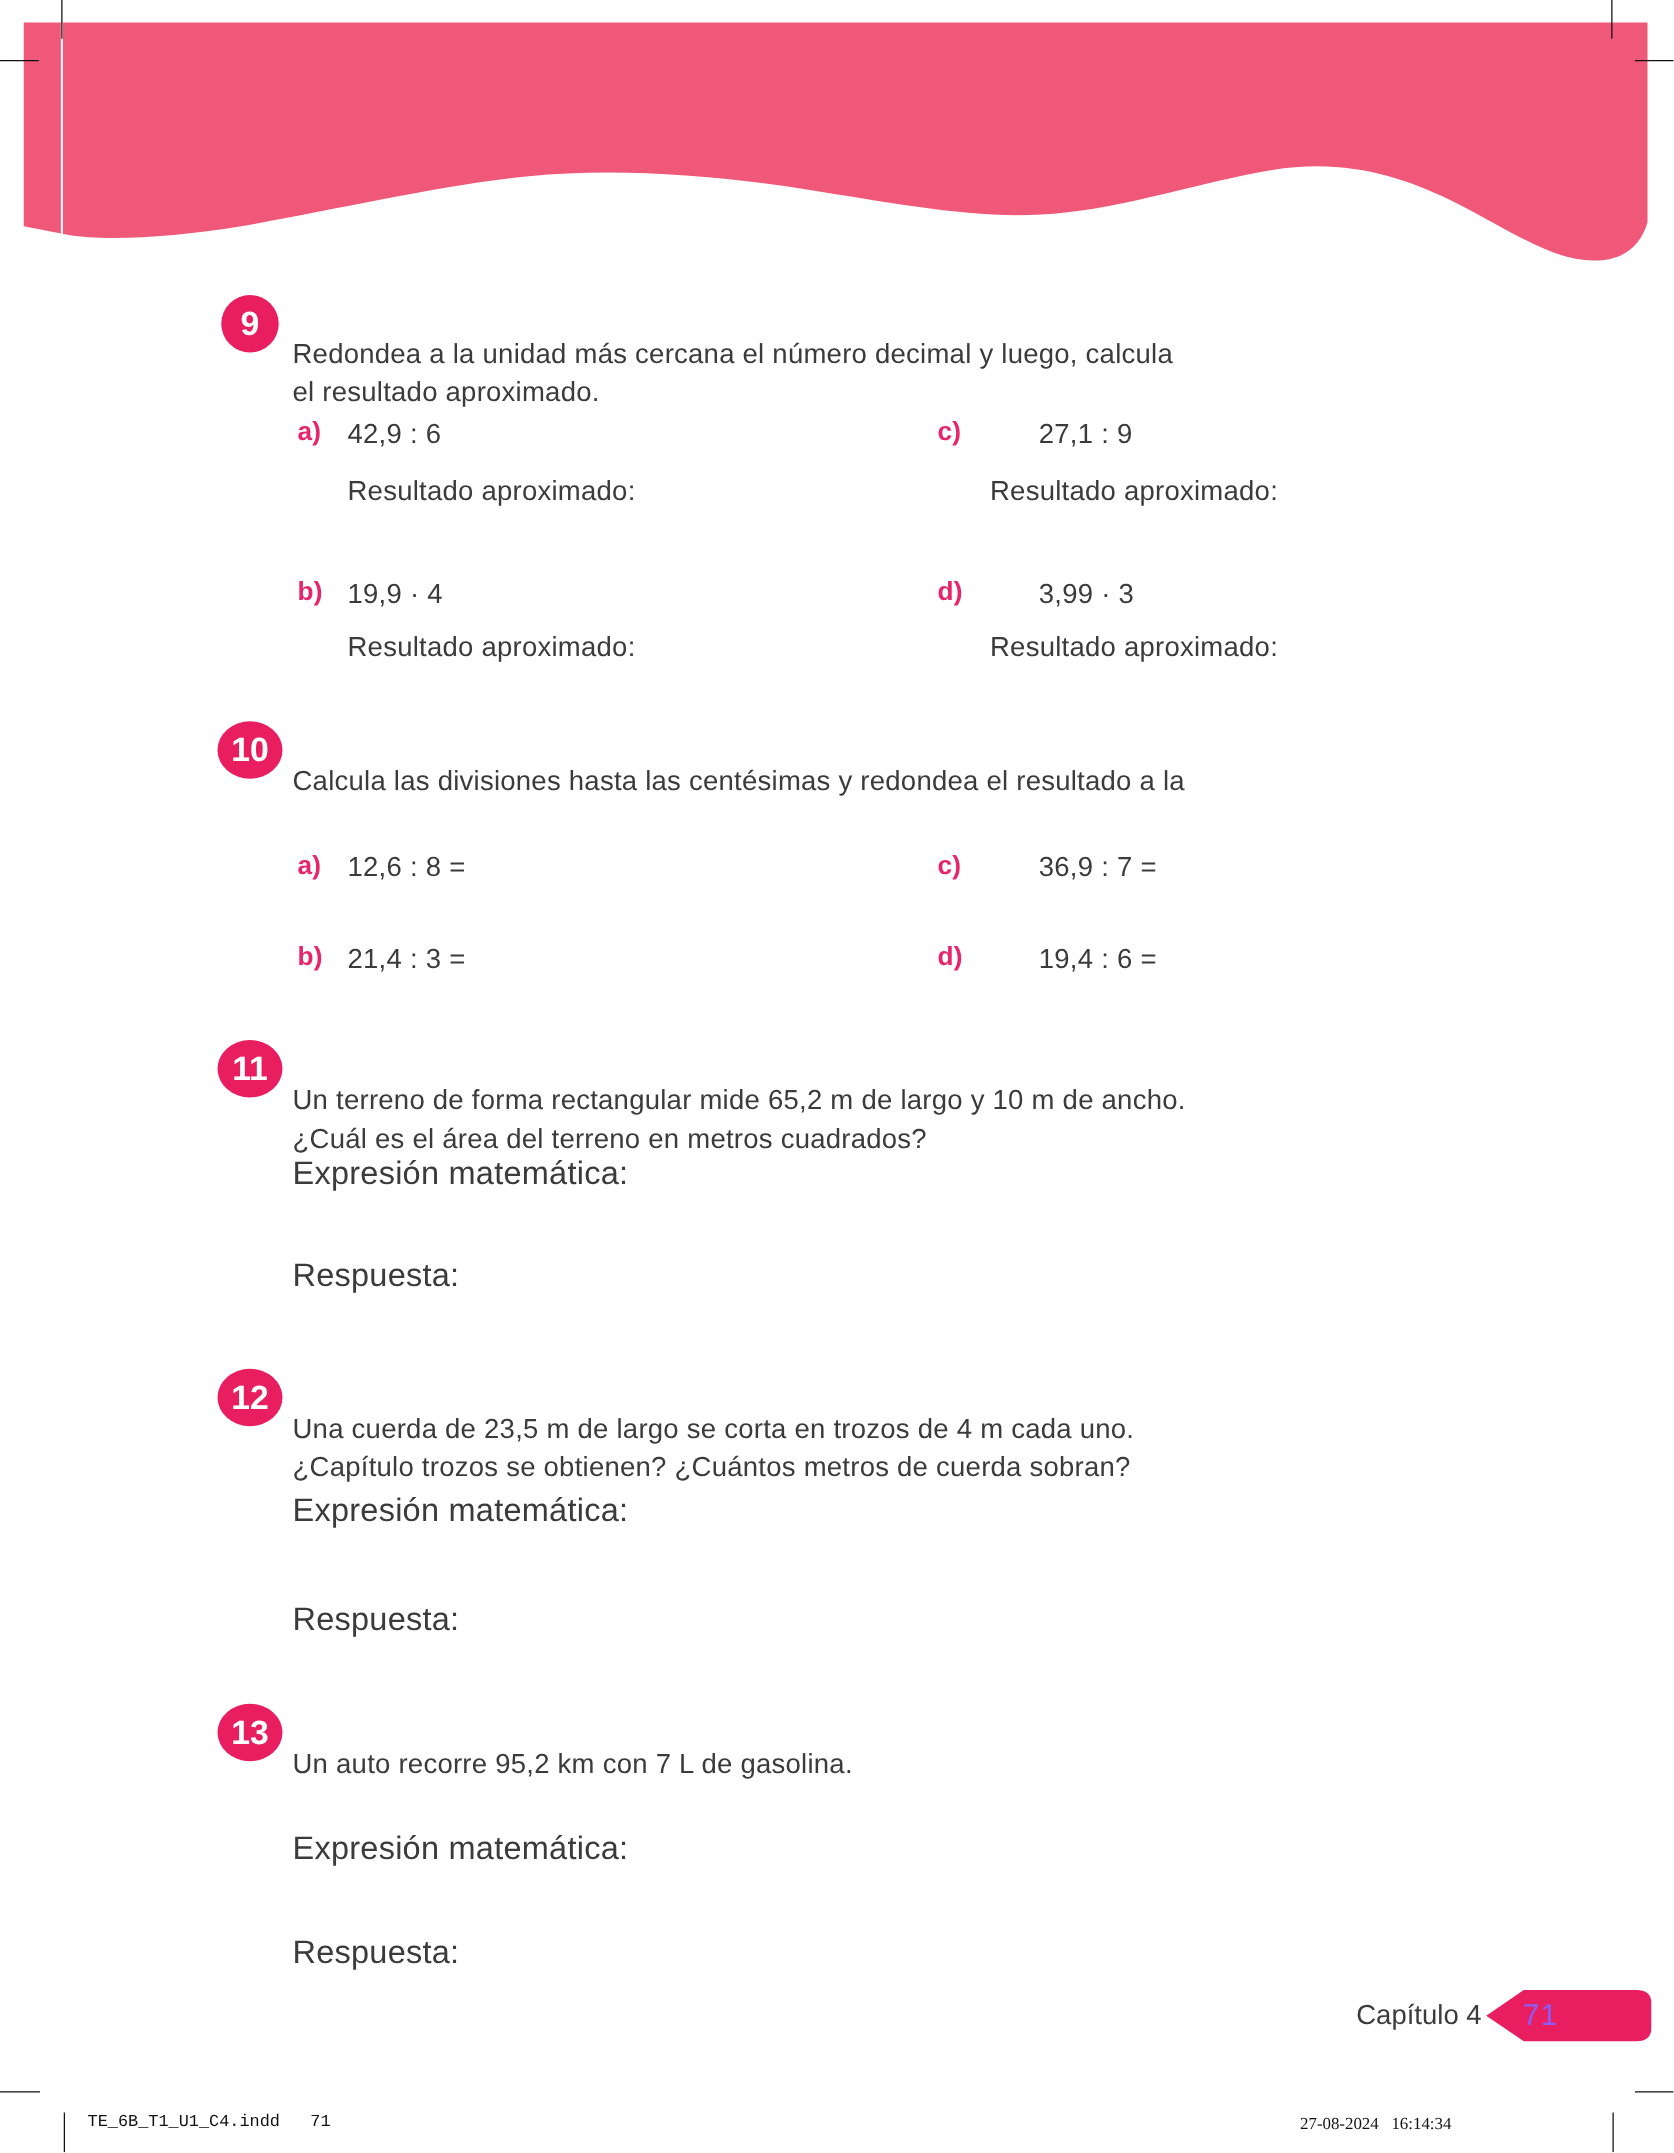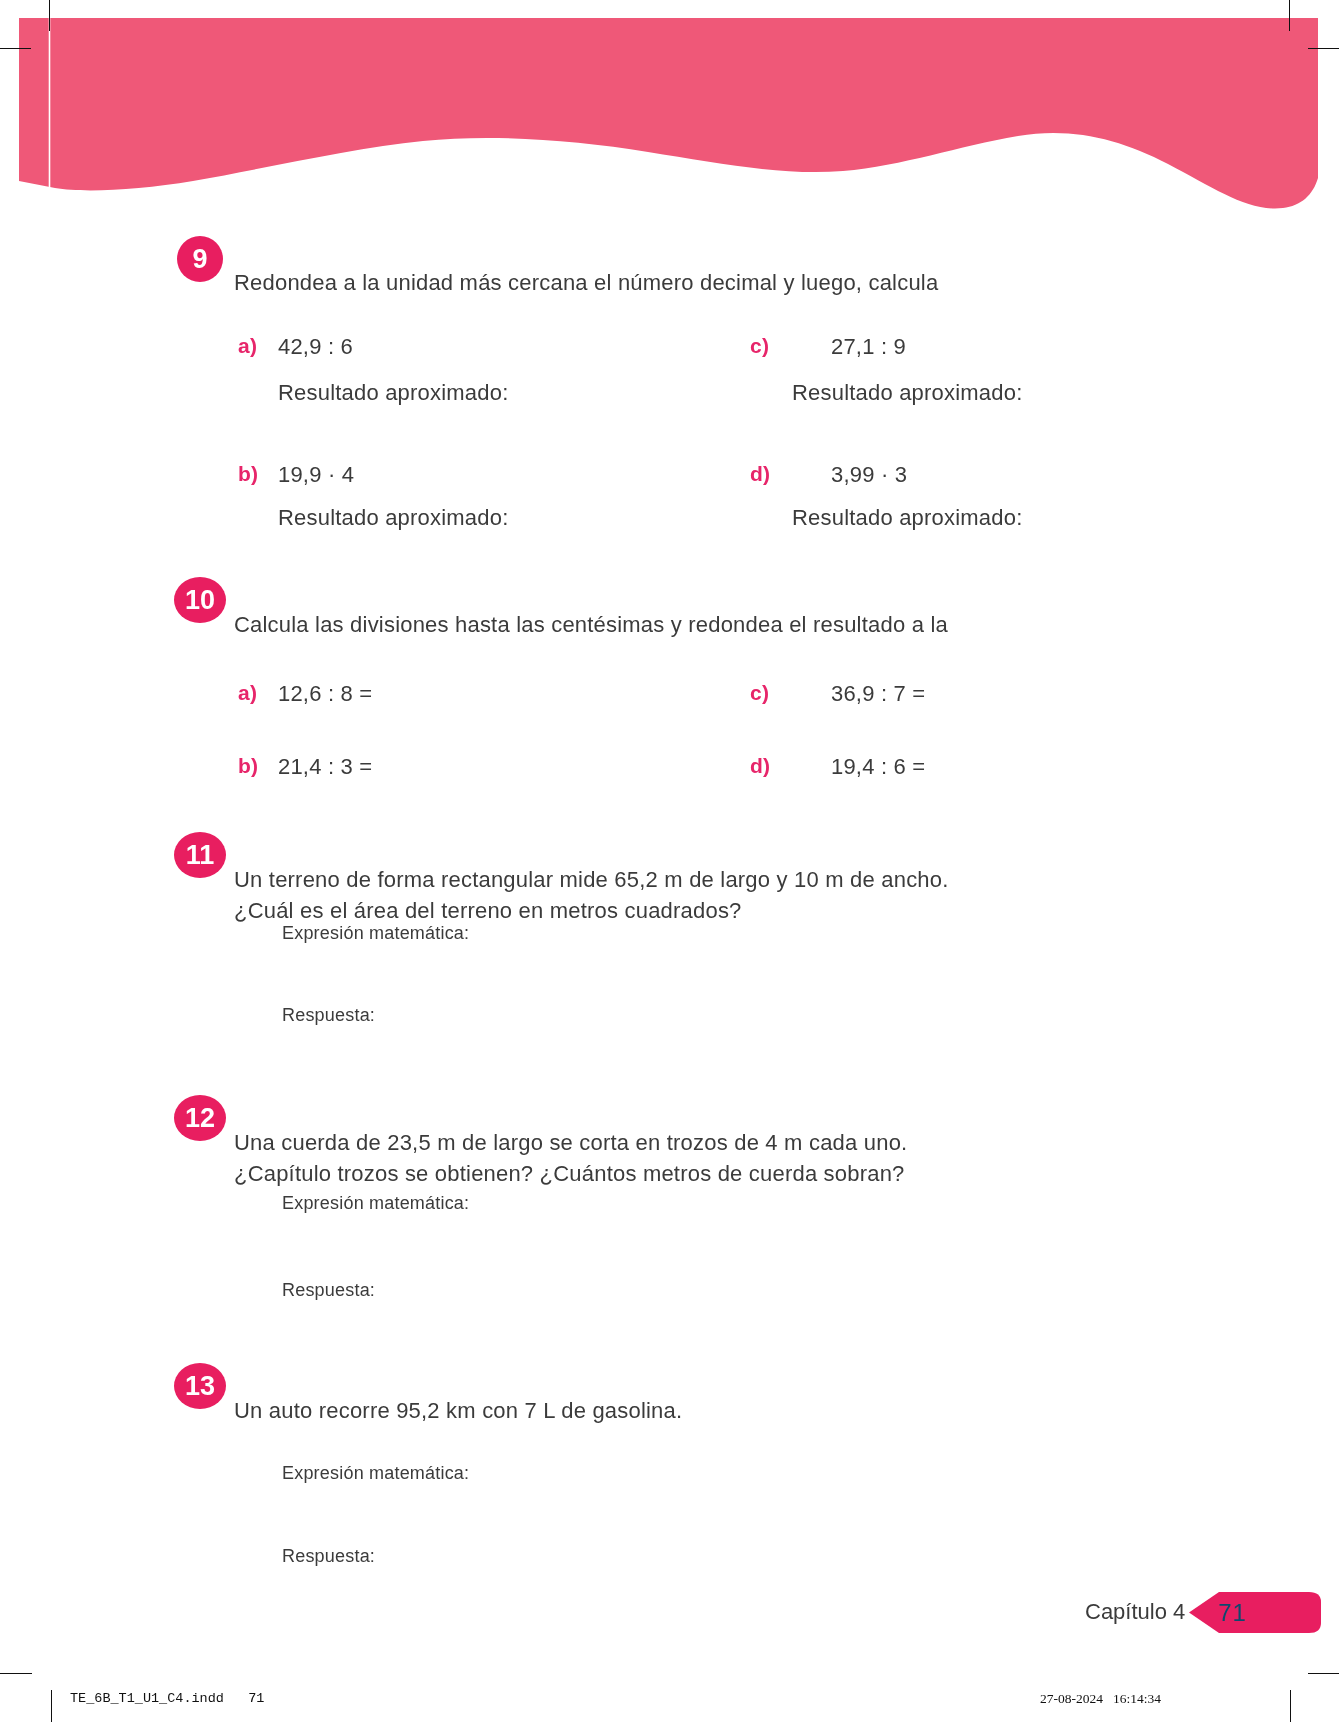--- a/index.html
+++ b/index.html
@@ -18,27 +18,27 @@
   .prompt {
     position:absolute; left:234px; width:860px;
     font-size:22px; line-height:31px; letter-spacing:0.2px;margin-top:21px;
   }
   .row { position:absolute; left:0; width:100%; height:28px; font-size:22px; letter-spacing:0.2px; }
   .row span { position:absolute; white-space:nowrap; }
   .lbl { color:#e7256a; font-weight:bold; font-size:21px; }
   .lx-l { left:238px; } .ex-l { left:278px; }
   .lx-r { left:750px; } .ex-r { left:790px;margin-left:41px; }
   .sub-l { left:278px; } .sub-r { left:792px; }
-  .field { position:absolute; left:234px; font-size:18px; letter-spacing:0.2px; white-space:nowrap;margin-left:48px; }
+  .field { position:absolute; left:234px; font-size:26px; letter-spacing:0.2px; white-space:nowrap; }
   .chapter { position:absolute; left:1085px; top:1599px; font-size:22px; color:#3b3b3b; }
   .tag-svg { position:absolute; left:1185px; top:1590px; }
   .tag-num {
     position:absolute; left:1205px; top:1592px; width:55px; height:41px;
     display:flex; align-items:center; justify-content:center;
-    color:#0c4a6e; font-size:24px; letter-spacing:1px;
+    color:#8b5cf6; font-size:24px; letter-spacing:1px;
   }
   .imprint {
     position:absolute; top:1691px; font-family:"Liberation Serif", serif;
     font-size:13.5px; color:#111111; white-space:pre;
   }
   .imprint.left { left:70px;font-family:Liberation Mono, monospace; }
   .imprint.right { left:1040px; width:225px; text-align:left; }
 </style>
 </head>
 <body>
@@ -66,20 +66,21 @@
   <div class="crop" style="left:0;top:1673px;width:32px;height:1px"></div>
   <div class="crop" style="left:51px;top:1690px;width:1px;height:32px"></div>
   <div class="crop" style="left:1308px;top:1673px;width:31px;height:1px"></div>
   <div class="crop" style="left:1290px;top:1690px;width:1px;height:32px"></div>
 
   <div class="badge single" style="top:236px">
     <span>9</span>
   </div>
   <div class="prompt" style="top:246px">
     <div>Redondea a la unidad más cercana el número decimal y luego, calcula</div>
+    <div>el resultado aproximado.</div>
   </div>
   <div class="row" style="top:334px">
     <span class="lbl lx-l">a)</span>
     <span class="ex-l">42,9 : 6</span>
     <span class="lbl lx-r">c)</span>
     <span class="ex-r">27,1 : 9</span>
   </div>
   <div class="row" style="top:380px">
     <span class="sub-l">Resultado aproximado:</span>
     <span class="sub-r">Resultado aproximado:</span>

